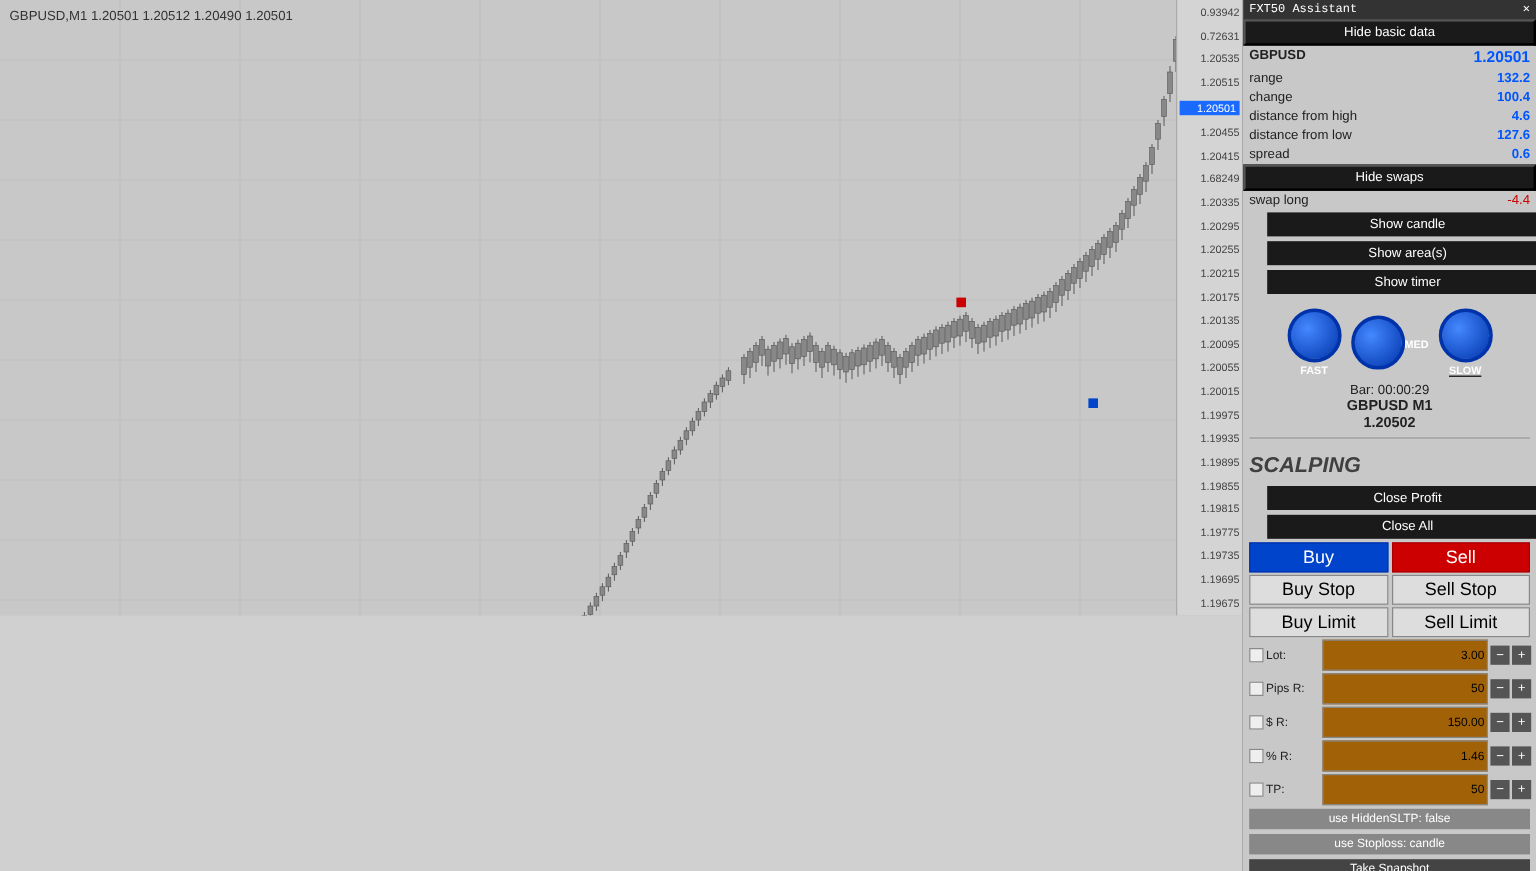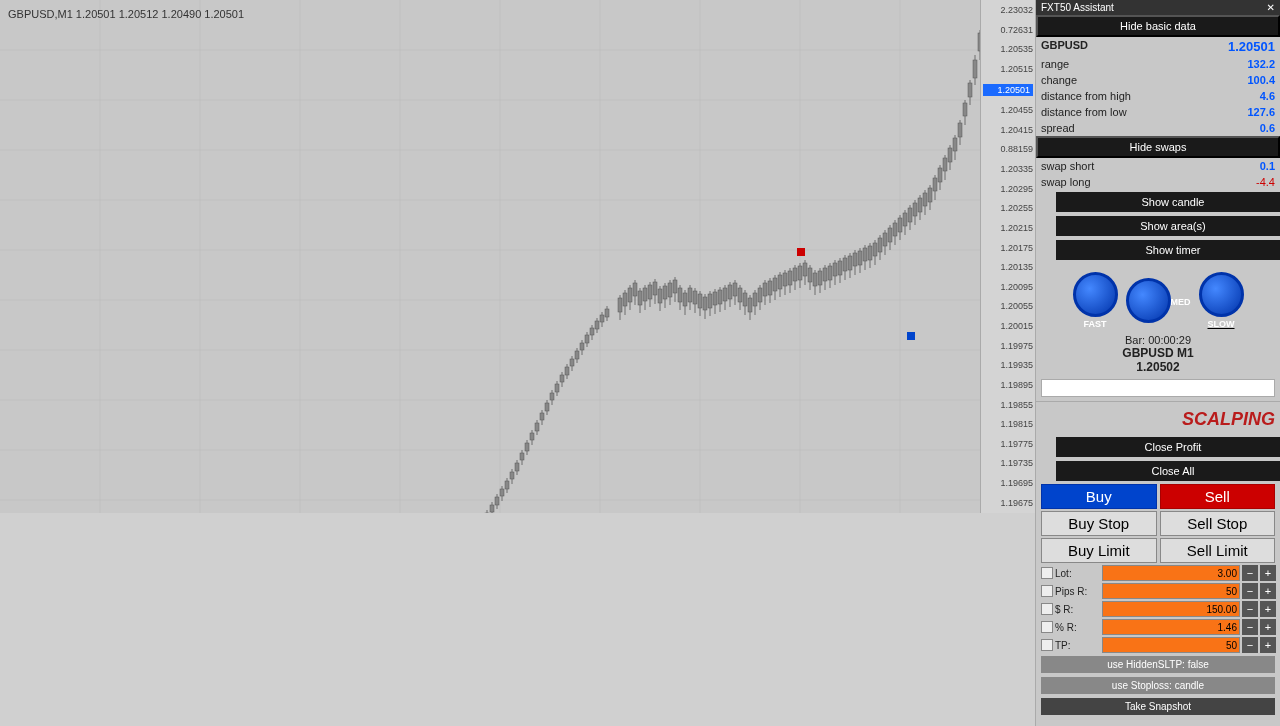--- a/index.html
+++ b/index.html
@@ -170,24 +170,24 @@
     
     .white-input {
       background: white;
       height: 18px;
       margin: 2px 5px;
       border: 1px solid #aaa;
     }
 
     
     .scalping-header {
-      color: #b91c1c;
+      color: #404040;
       font-weight: bold;
       font-size: 18px;
-      text-align: right;
+      text-align: left;
       padding: 5px;
       font-style: italic;
     }
 
     
     .trade-btn-row {
       display: flex;
       gap: 3px;
       padding: 1px 5px;
     }
@@ -226,25 +226,25 @@
       width: 12px;
       height: 12px;
       border: 1px solid #888;
       background: #eee;
       cursor: pointer;
       flex-shrink: 0;
     }
 
     .input-field {
       flex: 1;
-      background: #f97316;
+      background: #a16207;
       border: 1px solid #888;
       height: 16px;
       font-size: 10px;
-      padding: 0 2px;
+      padding: 12px 2px;
       text-align: right;
     }
 
     .plus-minus-btn {
       width: 16px;
       height: 16px;
       background: #555;
       color: white;
       font-size: 11px;
       text-align: center;
@@ -701,28 +701,28 @@
     <rect x="797" y="248" width="8" height="8" fill="#cc0000"></rect>
 
     <rect x="33" y="672" width="8" height="8" fill="#0044cc"></rect>
     <rect x="197" y="655" width="8" height="8" fill="#0044cc"></rect>
     <rect x="362" y="675" width="8" height="8" fill="#0044cc"></rect>
     <rect x="558" y="639" width="8" height="8" fill="#0044cc"></rect>
     <rect x="907" y="332" width="8" height="8" fill="#0044cc"></rect>
   </svg>
 
   <div id="price-scale">
-    <span class="price-label">2.23032</span>
+    <span class="price-label">0.93942</span>
     <span class="price-label">0.72631</span>
     <span class="price-label">1.20535</span>
     <span class="price-label">1.20515</span>
     <span class="price-highlight">1.20501</span>
     <span class="price-label">1.20455</span>
     <span class="price-label">1.20415</span>
-    <span class="price-label">0.88159</span>
+    <span class="price-label">1.68249</span>
     <span class="price-label">1.20335</span>
     <span class="price-label">1.20295</span>
     <span class="price-label">1.20255</span>
     <span class="price-label">1.20215</span>
     <span class="price-label">1.20175</span>
     <span class="price-label">1.20135</span>
     <span class="price-label">1.20095</span>
     <span class="price-label">1.20055</span>
     <span class="price-label">1.20015</span>
     <span class="price-label">1.19975</span>
@@ -732,21 +732,21 @@
     <span class="price-label">1.19815</span>
     <span class="price-label">1.19775</span>
     <span class="price-label">1.19735</span>
     <span class="price-label">1.19695</span>
     <span class="price-label">1.19675</span>
   </div>
 </div>
 
 <div id="right-panel">
 
-  <div style="background:#333;color:white;text-align:right;padding:2px 5px;font-size:10px;display:flex;justify-content:space-between;align-items:center;">
+  <div style="background:#333;color:white;text-align:right;padding:2px 5px;font-size:10px;display:flex;justify-content:space-between;align-items:center;font-family:Liberation Mono, monospace;">
     <span>FXT50 Assistant</span>
     <span style="cursor:pointer;">✕</span>
   </div>
 
   <button class="panel-header">Hide basic data</button>
 
   <div class="data-row">
     <span style="font-weight:bold;">GBPUSD</span>
     <span class="data-value-blue" style="font-weight:bold;font-size:13px;">1.20501</span>
   </div>
@@ -767,24 +767,20 @@
     <span>distance from low</span>
     <span class="data-value-blue">127.6</span>
   </div>
   <div class="data-row">
     <span>spread</span>
     <span class="data-value-blue">0.6</span>
   </div>
 
   <button class="panel-header">Hide swaps</button>
 
-  <div class="data-row">
-    <span>swap short</span>
-    <span class="data-value-blue">0.1</span>
-  </div>
   <div class="data-row">
     <span>swap long</span>
     <span class="data-value-red">-4.4</span>
   </div>
 
   <button class="action-btn">Show candle</button>
   <button class="action-btn">Show area(s)</button>
   <button class="action-btn">Show timer</button>
 
   <div class="speed-area">

